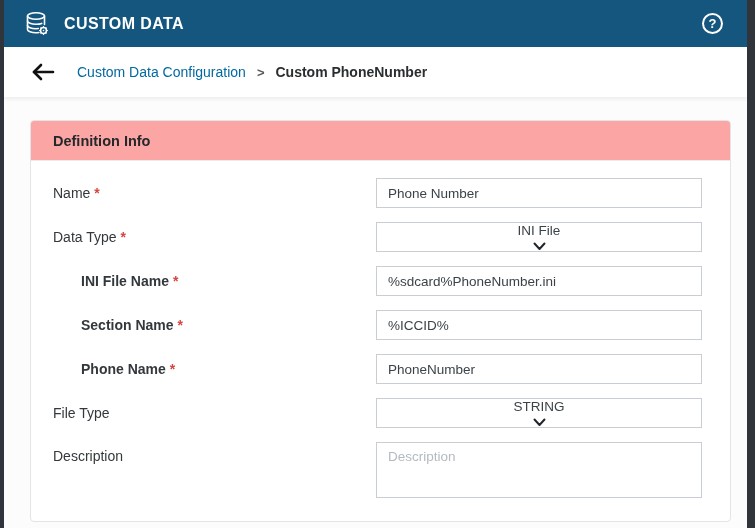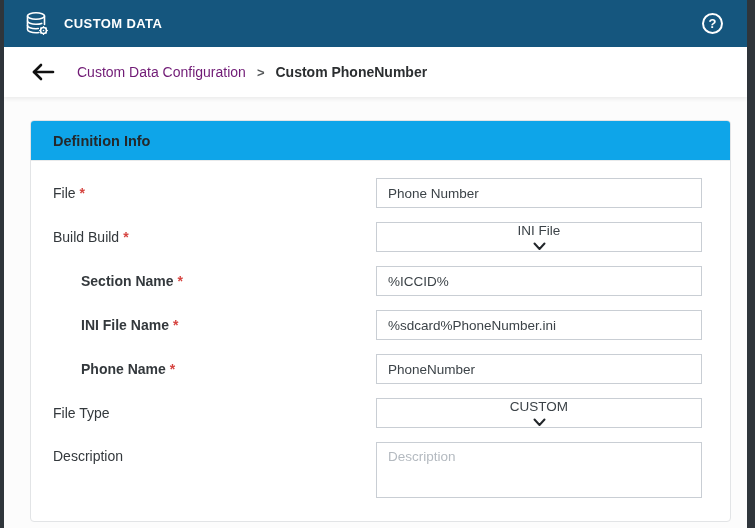--- a/index.html
+++ b/index.html
@@ -21,21 +21,21 @@
     height: 47px;
     background: #15567e;
     display: flex;
     align-items: center;
     padding: 0 20px 0 20px;
     flex-shrink: 0;
   }
   .app-icon { width: 26px; height: 26px; display: block; }
   .topbar-title {
     color: #ffffff;
-    font-size: 13px;
+    font-size: 16px;
     font-weight: 700;
     letter-spacing: 0.4px;
     margin-left: 14px;
   }
   .topbar-spacer { flex: 1; }
   .help-circle {
     width: 21px; height: 21px;
     border: 2px solid #ffffff;
     border-radius: 50%;
     color: #ffffff;
@@ -56,21 +56,21 @@
     padding-left: 27px;
     box-shadow: 0 2px 4px rgba(0,0,0,0.07);
     position: relative;
     z-index: 2;
     flex-shrink: 0;
   }
   .back-arrow { width: 24px; height: 18px; display: block; cursor: pointer; }
   .crumb-parent {
     margin-left: 22px;
     font-size: 14px;
-    color: #701a75;
+    color: #0369a1;
   }
   .crumb-sep {
     margin: 0 11px;
     font-size: 13px;
     font-weight: 700;
     color: #55585a;
   }
   .crumb-current {
     font-size: 14px;
     font-weight: 600;
@@ -84,21 +84,21 @@
   }
   .card {
     background: #ffffff;
     border: 1px solid #e2e4e6;
     border-radius: 4px;
     height: 402px;
     overflow: hidden;
   }
   .card-header {
     height: 40px;
-    background: #0ea5e9;
+    background: #fca5a5;
     border-bottom: 1px solid #e8eaeb;
     display: flex;
     align-items: center;
     padding-left: 22px;
   }
   .card-title {
     font-size: 14.5px;
     font-weight: 700;
     color: #24282b;
   }
@@ -190,64 +190,64 @@
 
   <main class="main">
     <section class="card">
       <div class="card-header">
         <span class="card-title">Definition Info</span>
       </div>
       <div class="card-body">
 
         <div class="form-row">
           <div class="form-label">
-            <span>File</span><span class="req">*</span>
+            <span>Name</span><span class="req">*</span>
           </div>
           <input class="ctl-text" type="text" value="Phone Number" style="">
         </div>
 
         <div class="form-row">
           <div class="form-label">
-            <span>Build Build</span><span class="req">*</span>
+            <span>Data Type</span><span class="req">*</span>
           </div>
           <div class="ctl-select">
             <span>INI File</span>
             <svg class="chevron" viewBox="0 0 13 9" fill="none" stroke="#22262a" stroke-width="2" stroke-linecap="round" stroke-linejoin="round">
                 <path d="M1.5 1.5 L6.5 7 L11.5 1.5"></path>
               </svg>
           </div>
         </div>
 
         <div class="form-row">
           <div class="form-label indent">
+            <span>INI File Name</span><span class="req">*</span>
+          </div>
+          <input class="ctl-text" type="text" value="%sdcard%PhoneNumber.ini" style="">
+        </div>
+
+        <div class="form-row">
+          <div class="form-label indent">
             <span>Section Name</span><span class="req">*</span>
           </div>
           <input class="ctl-text" type="text" value="%ICCID%" style="">
-        </div>
-
-        <div class="form-row">
-          <div class="form-label indent">
-            <span>INI File Name</span><span class="req">*</span>
-          </div>
-          <input class="ctl-text" type="text" value="%sdcard%PhoneNumber.ini" style="">
         </div>
 
         <div class="form-row">
           <div class="form-label indent">
             <span>Phone Name</span><span class="req">*</span>
           </div>
           <input class="ctl-text" type="text" value="PhoneNumber" style="">
         </div>
 
         <div class="form-row">
           <div class="form-label">
             <span>File Type</span>
           </div>
           <div class="ctl-select">
-            <span>CUSTOM</span>
+            <span>STRING</span>
             <svg class="chevron" viewBox="0 0 13 9" fill="none" stroke="#22262a" stroke-width="2" stroke-linecap="round" stroke-linejoin="round">
                 <path d="M1.5 1.5 L6.5 7 L11.5 1.5"></path>
               </svg>
           </div>
         </div>
 
         <div class="form-row top-align">
           <div class="form-label">
             <span>Description</span>
           </div>

